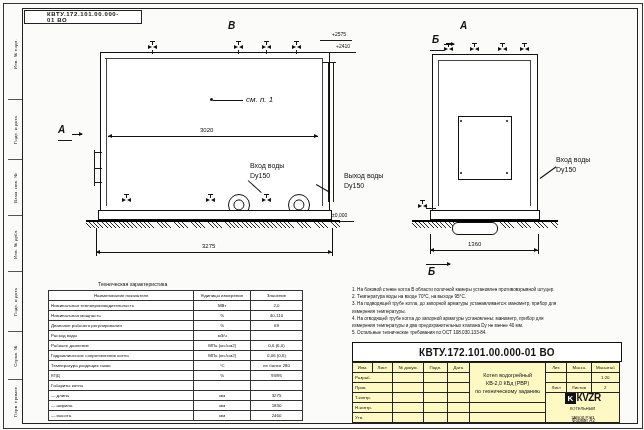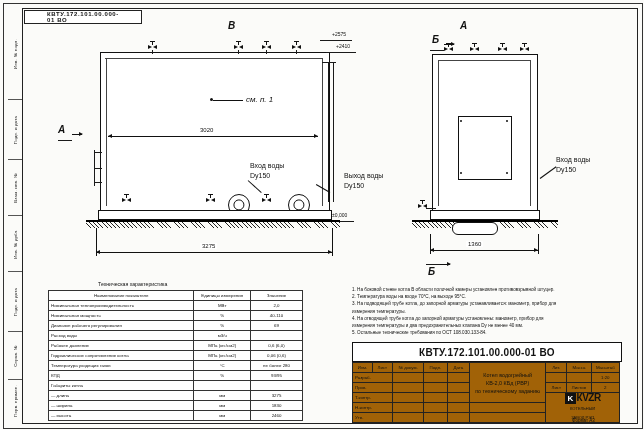--- a/index.html
+++ b/index.html
@@ -97,21 +97,21 @@
   
   .notes{position:absolute;left:352px;top:286px;width:268px;font-size:4.6px;line-height:7.2px;color:#111;}
   .notes div{white-space:nowrap;}
 
   
   table{border-collapse:collapse;font-size:4.4px;color:#111;background:#fff;}
   td{border:.7px solid #333;padding:0 2px;height:9px;line-height:9px;}
   .tcaption{position:absolute;font-size:5.2px;}
 
   
-  .tblock{position:absolute;border-collapse:collapse;font-size:4.4px;background:#a16207;}
+  .tblock{position:absolute;border-collapse:collapse;font-size:4.4px;background:#fef9c3;}
   .tblock td{border:.7px solid #222;padding:0 2px;}
 
   .codebox{
     position:absolute;border:1.2px solid #111;background:#fff;
     display:flex;align-items:center;justify-content:center;
     font-size:10px;font-weight:bold;letter-spacing:.3px;
   }
 
   .logo{position:absolute;font-size:10px;font-weight:bold;letter-spacing:-.5px;color:#111;}
   .logo .bar{display:inline-block;width:11px;height:11px;background:#111;color:#fff;

